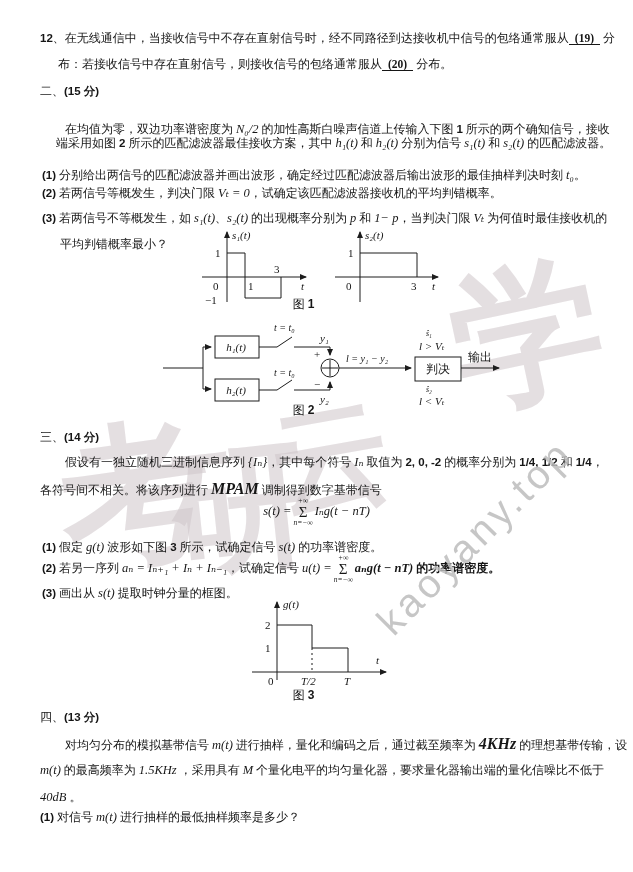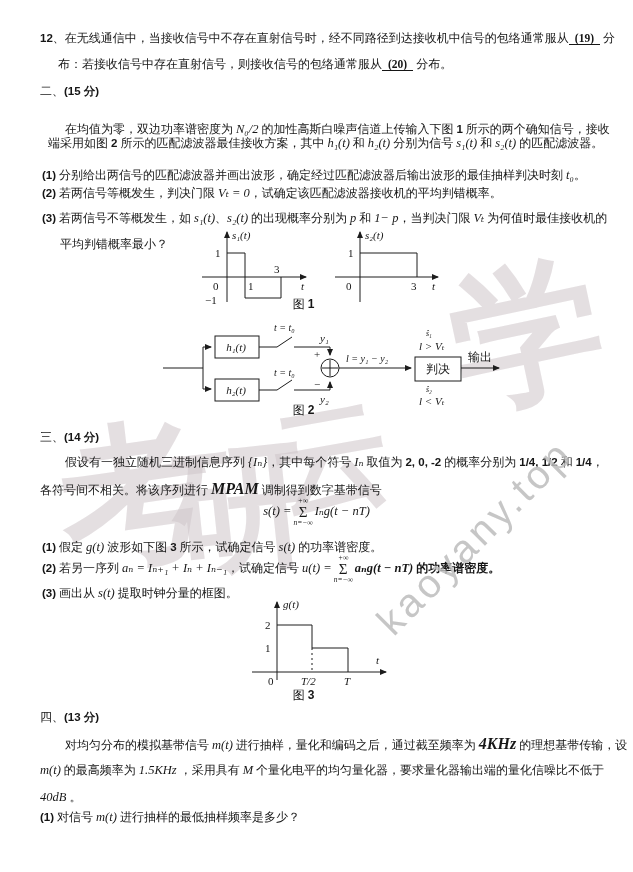--- a/index.html
+++ b/index.html
@@ -45,21 +45,21 @@
   <div class="wm-brush" style="left:272px;top:398px;font-size:118px;transform:rotate(-10deg);">云</div>
   <div class="wm-brush" style="left:452px;top:258px;font-size:150px;transform:rotate(-12deg);">学</div>
 
   <div class="content">
 
     <div class="line" style="left:40px;top:31px;"><span class="s-hb">12</span><span class="s-p">、在无线通信中，当接收信号中不存在直射信号时，经不同路径到达接收机中信号的包络通常服从</span><span class="s-blank">(19)</span><span class="s-p"> 分</span></div>
     <div class="line" style="left:58px;top:57px;"><span class="s-p">布：若接收信号中存在直射信号，则接收信号的包络通常服从</span><span class="s-blank">(20)</span><span class="s-p"> 分布。</span></div>
 
     <div class="line" style="left:40px;top:84px;"><span class="s-p">二、</span><span class="s-hb">(15 分)</span></div>
     <div class="line" style="left:65px;top:122px;"><span class="s-p">在均值为零，双边功率谱密度为 </span><span class="s-m">N₀/2</span><span class="s-p"> 的加性高斯白噪声信道上传输入下图 </span><span class="s-hb">1</span><span class="s-p"> 所示的两个确知信号，接收</span></div>
-    <div class="line" style="left:48px;top:136px;"><span class="s-p">端采用如图 </span><span class="s-hb">2</span><span class="s-p"> 所示的匹配滤波器最佳接收方案，其中 </span><span class="s-m">h₁(t)</span><span class="s-p"> 和 </span><span class="s-m">h₂(t)</span><span class="s-p"> 分别为信号 </span><span class="s-m">s₁(t)</span><span class="s-p"> 和 </span><span class="s-m">s₂(t)</span><span class="s-p"> 的匹配滤波器。</span></div>
+    <div class="line" style="left:56px;top:136px;"><span class="s-p">端采用如图 </span><span class="s-hb">2</span><span class="s-p"> 所示的匹配滤波器最佳接收方案，其中 </span><span class="s-m">h₁(t)</span><span class="s-p"> 和 </span><span class="s-m">h₂(t)</span><span class="s-p"> 分别为信号 </span><span class="s-m">s₁(t)</span><span class="s-p"> 和 </span><span class="s-m">s₂(t)</span><span class="s-p"> 的匹配滤波器。</span></div>
     <div class="line" style="left:42px;top:168px;"><span class="s-hb">(1)</span><span class="s-p"> 分别给出两信号的匹配滤波器并画出波形，确定经过匹配滤波器后输出波形的最佳抽样判决时刻 </span><span class="s-m">t₀</span><span class="s-p">。</span></div>
     <div class="line" style="left:42px;top:186px;"><span class="s-hb">(2)</span><span class="s-p"> 若两信号等概发生，判决门限 </span><span class="s-m">Vₜ = 0</span><span class="s-p">，试确定该匹配滤波器接收机的平均判错概率。</span></div>
     <div class="line" style="left:42px;top:211px;"><span class="s-hb">(3)</span><span class="s-p"> 若两信号不等概发生，如 </span><span class="s-m">s₁(t)</span><span class="s-p">、</span><span class="s-m">s₂(t)</span><span class="s-p"> 的出现概率分别为 </span><span class="s-m">p</span><span class="s-p"> 和 </span><span class="s-m">1− p</span><span class="s-p">，当判决门限 </span><span class="s-m">Vₜ</span><span class="s-p"> 为何值时最佳接收机的</span></div>
     <div class="line" style="left:60px;top:237px;"><span class="s-p">平均判错概率最小？</span></div>
 
     <svg class="fig" style="left:182px;top:226px;" width="270" height="80" viewBox="0 0 270 80">
       <defs>
         <marker id="m1" markerWidth="8" markerHeight="7" refX="6" refY="3" orient="auto">
           <path d="M0,0 L7,3 L0,6 z" fill="#1c1c1c"></path>
         </marker>

